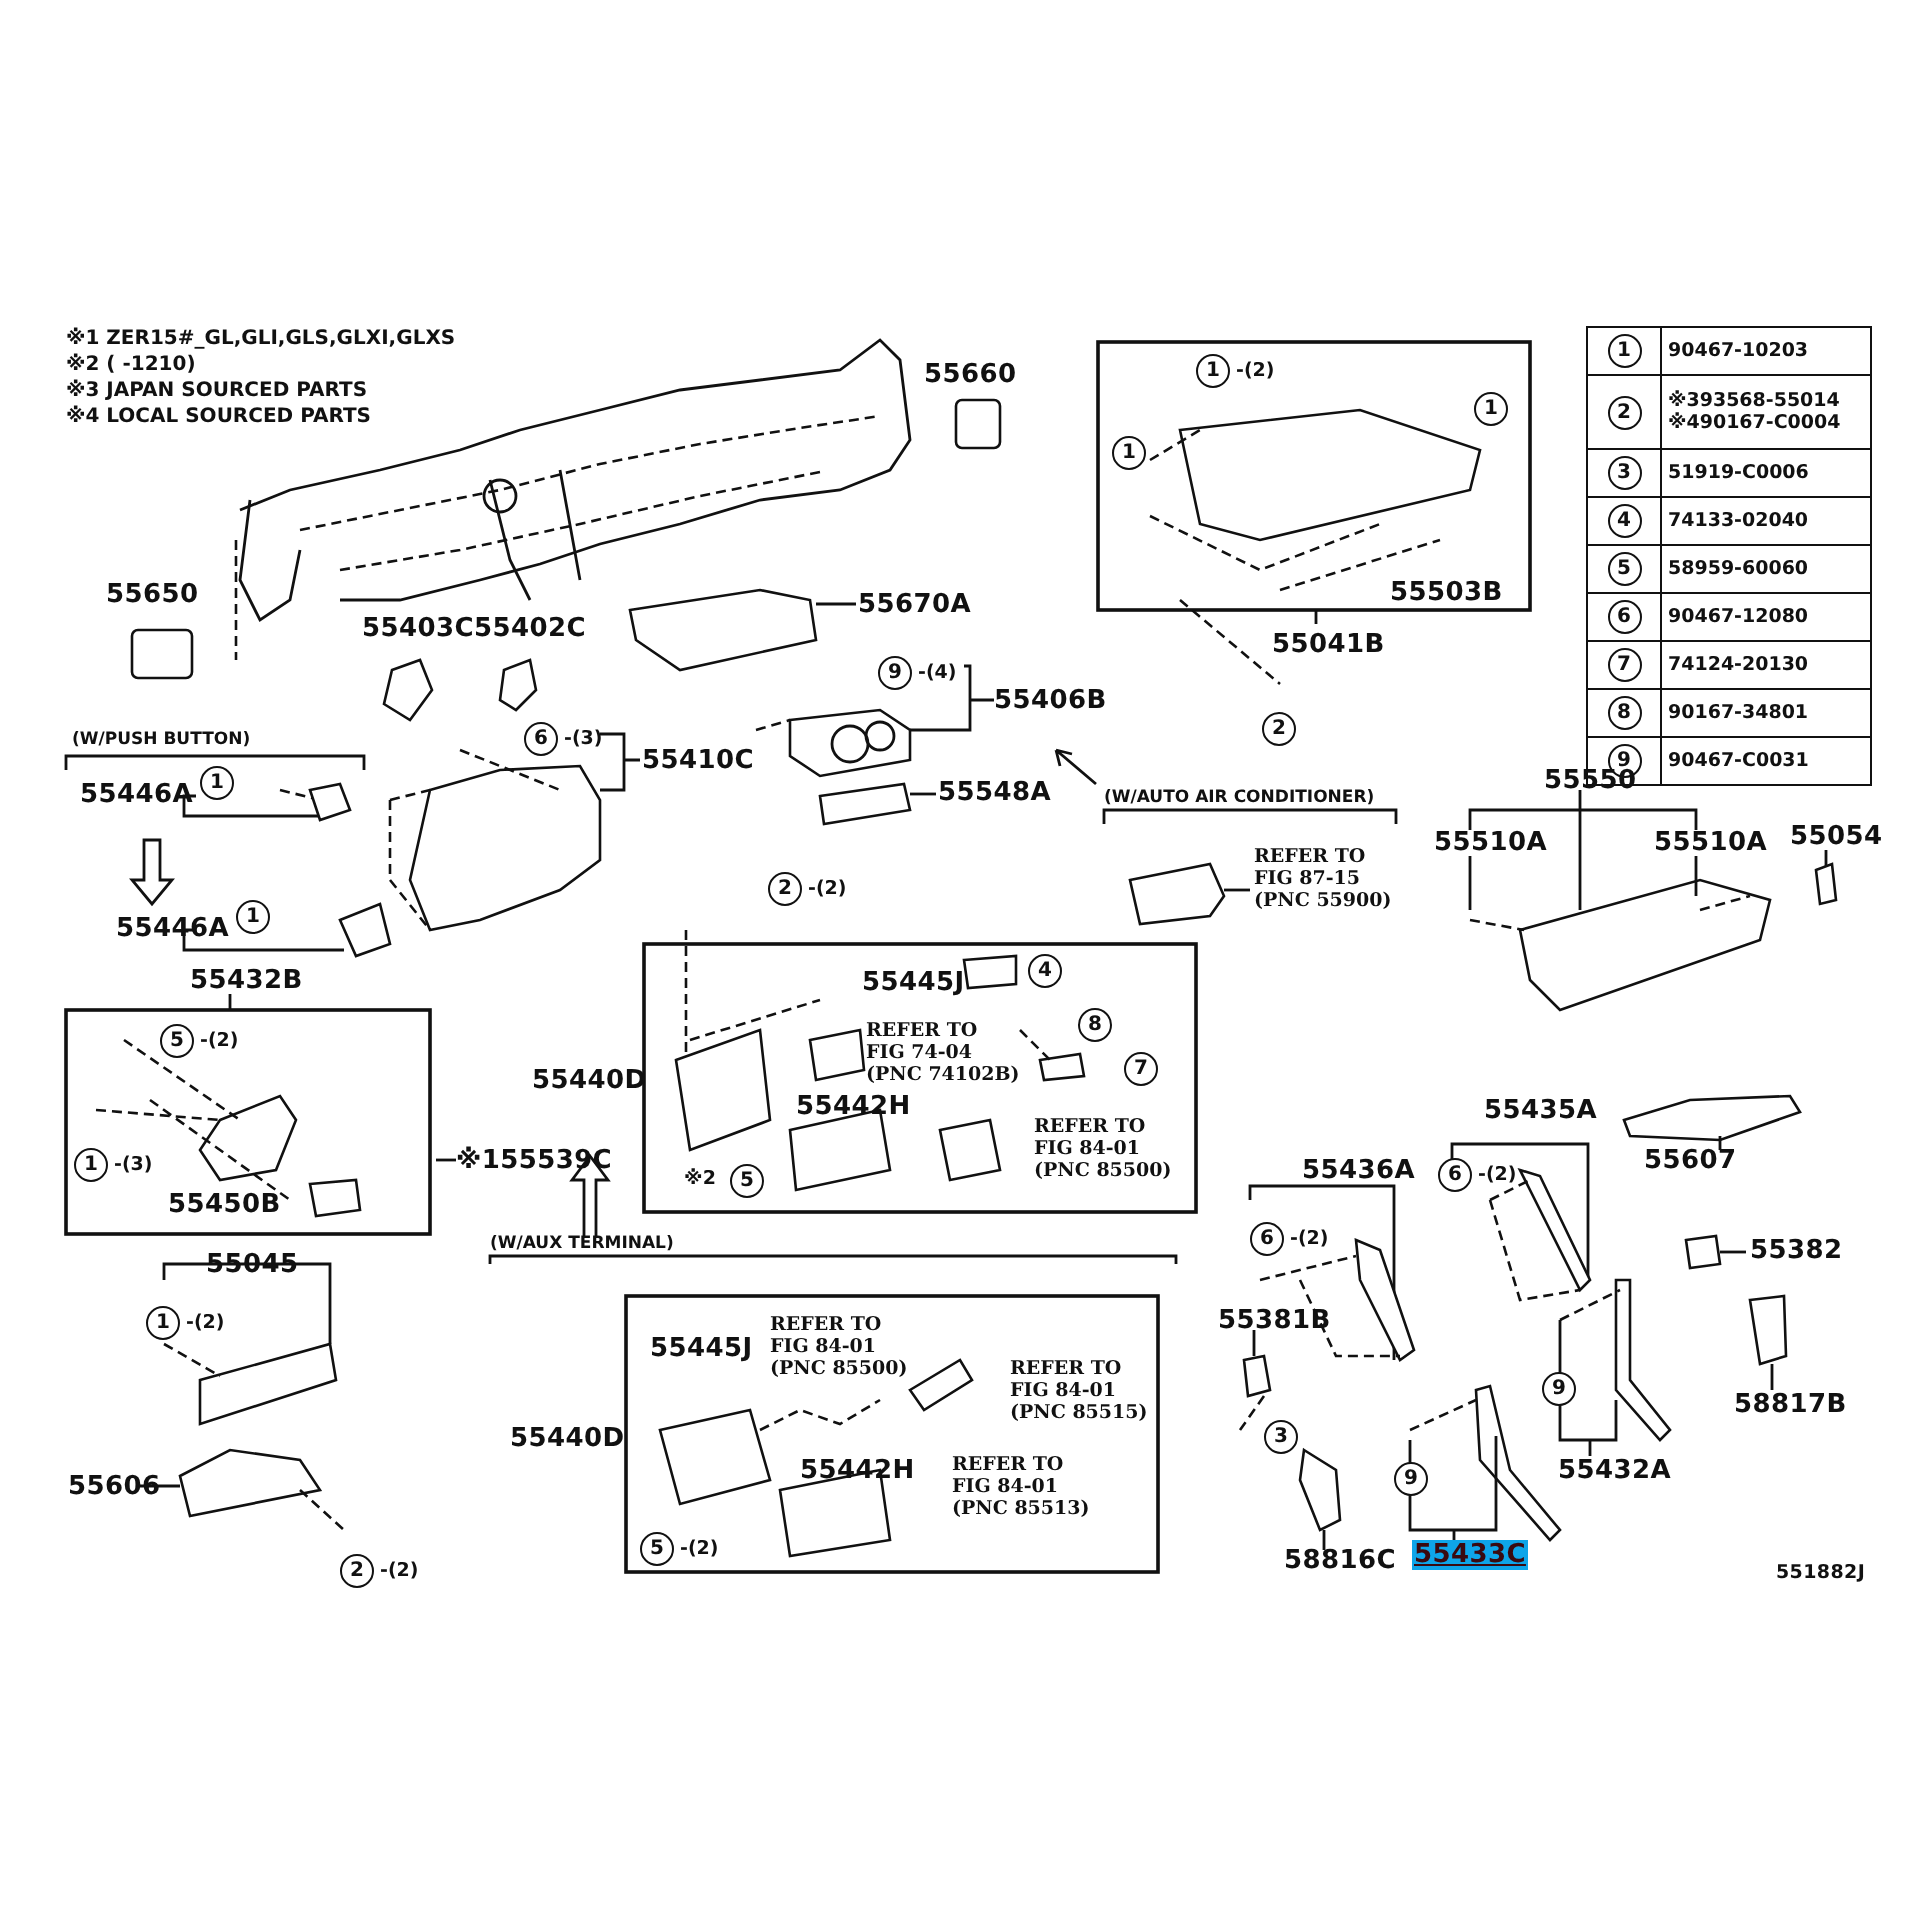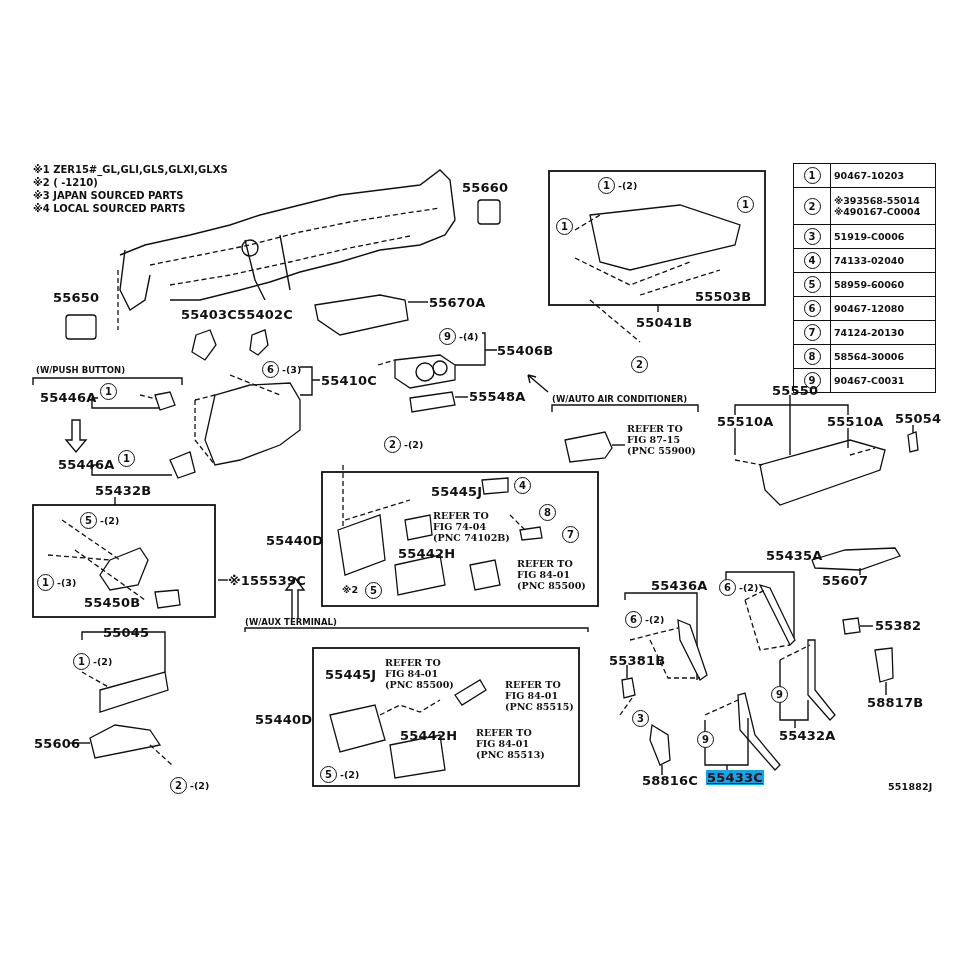--- a/index.html
+++ b/index.html
@@ -188,21 +188,21 @@
       </tr>
       <tr>
         <td class="k"><span class="c2">7</span></td>
         <td>
           <div>74124-20130</div>
         </td>
       </tr>
       <tr>
         <td class="k"><span class="c2">8</span></td>
         <td>
-          <div>58564-30006</div>
+          <div>90167-34801</div>
         </td>
       </tr>
       <tr>
         <td class="k"><span class="c2">9</span></td>
         <td>
           <div>90467-C0031</div>
         </td>
       </tr>
     </tbody>
 </table>
@@ -227,21 +227,21 @@
 <div class="lbl" style="left:772px;top:385px;">55550</div>
 <div class="lbl" style="left:717px;top:416px;">55510A</div>
 <div class="lbl" style="left:827px;top:416px;">55510A</div>
 <div class="lbl" style="left:895px;top:413px;">55054</div>
 <div class="lbl" style="left:266px;top:535px;">55440D</div>
 <div class="lbl" style="left:431px;top:486px;">55445J</div>
 <div class="lbl" style="left:398px;top:548px;">55442H</div>
 <div class="lbl" style="left:255px;top:714px;">55440D</div>
 <div class="lbl" style="left:325px;top:669px;">55445J</div>
 <div class="lbl" style="left:400px;top:730px;">55442H</div>
-<div class="lbl" style="left:766px;top:550px;">55435A</div>
+<div class="lbl" style="left:742px;top:550px;">55435A</div>
 <div class="lbl" style="left:651px;top:580px;">55436A</div>
 <div class="lbl" style="left:822px;top:575px;">55607</div>
 <div class="lbl" style="left:875px;top:620px;">55382</div>
 <div class="lbl" style="left:609px;top:655px;">55381B</div>
 <div class="lbl" style="left:867px;top:697px;text-align:right;">58817B</div>
 <div class="lbl" style="left:779px;top:730px;">55432A</div>
 <div class="lbl" style="left:642px;top:775px;">58816C</div>
 <div class="lbl" style="left:706px;top:772px;"><span class="hl">55433C</span></div>
 <div class="lbl" style="left:888px;top:781px;font-size:9.5px;">551882J</div>
 

